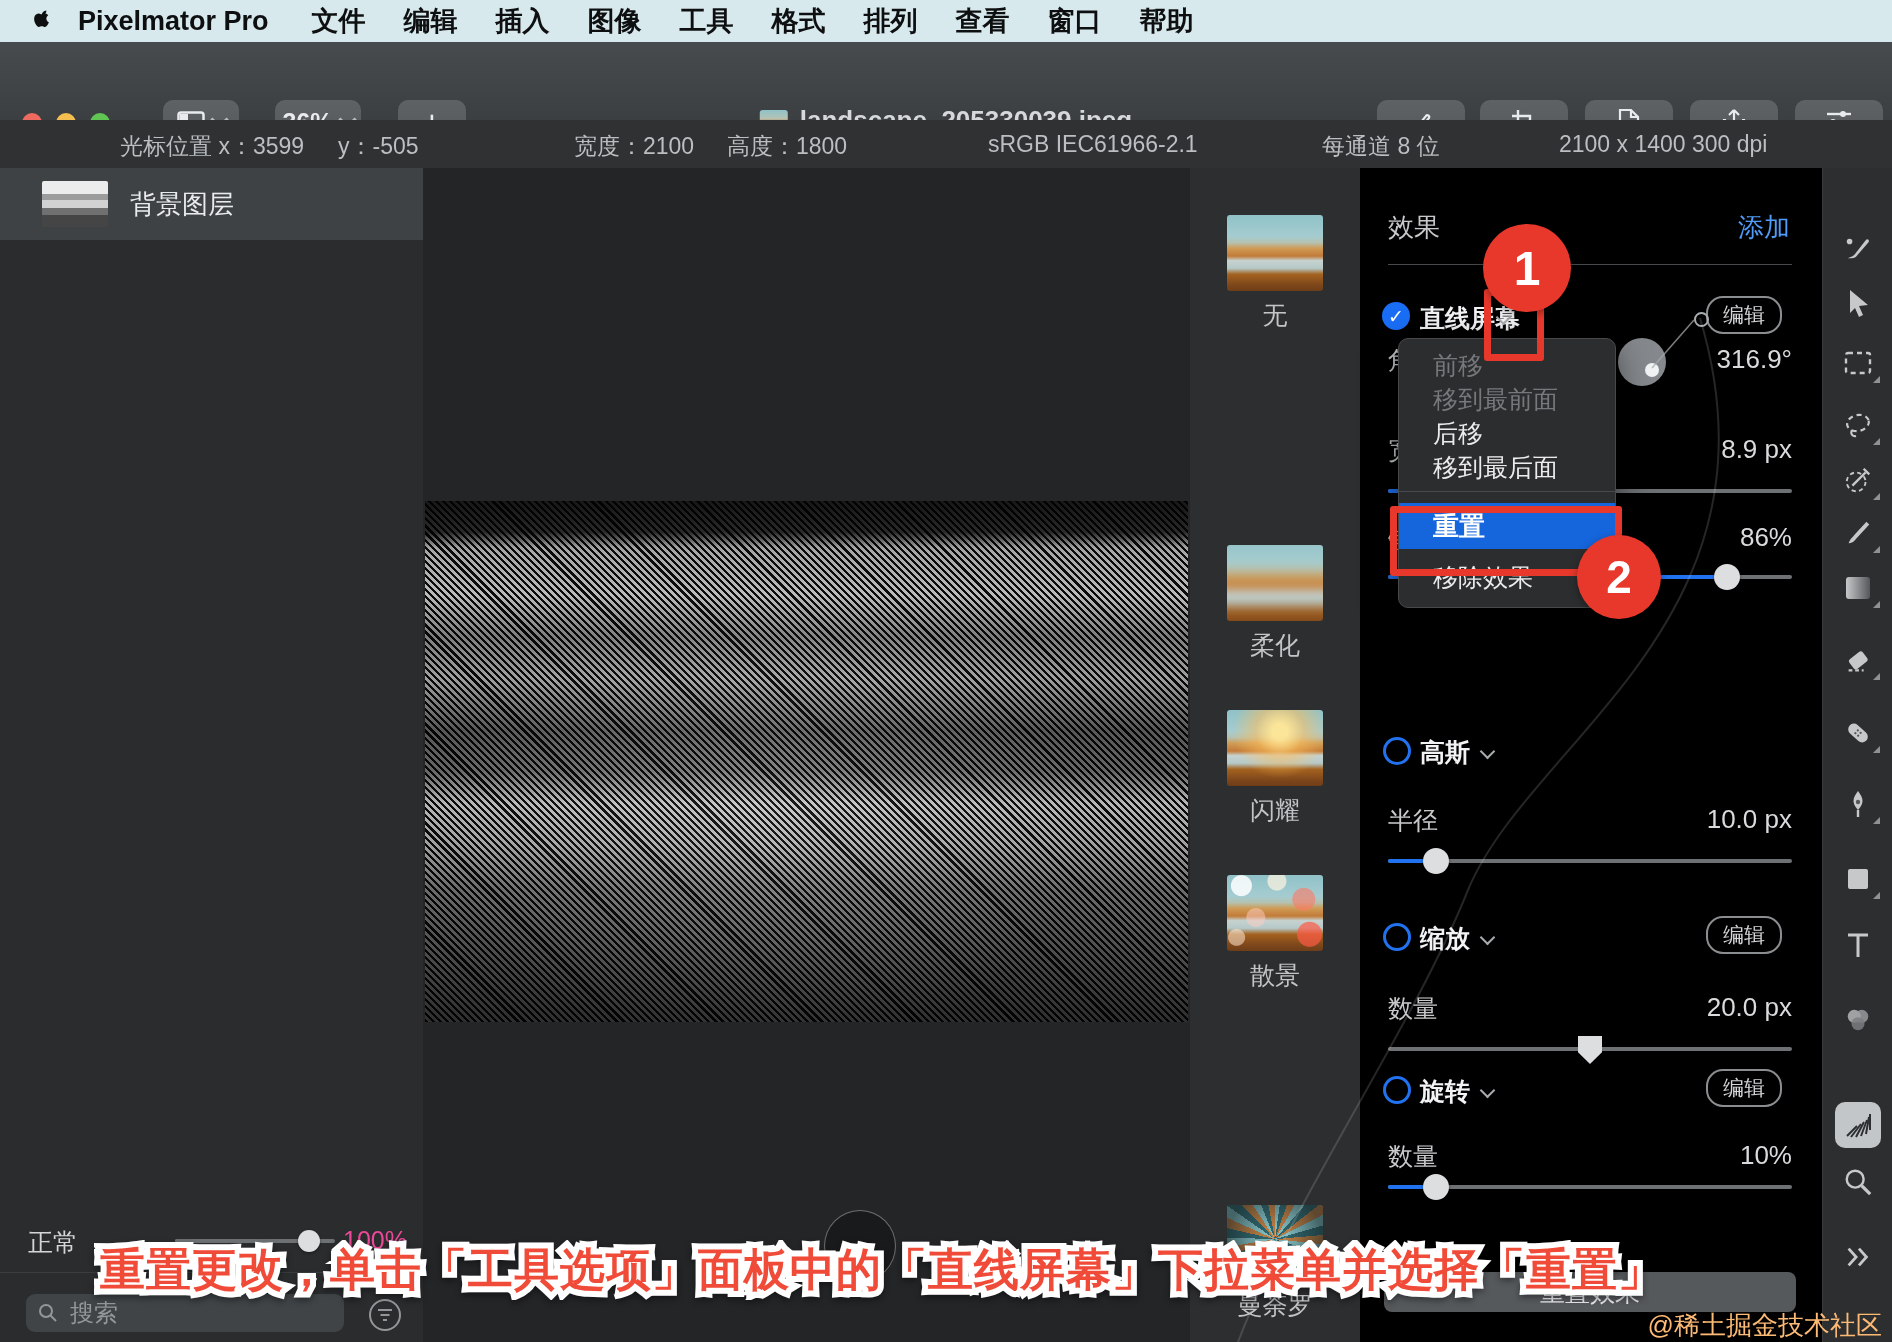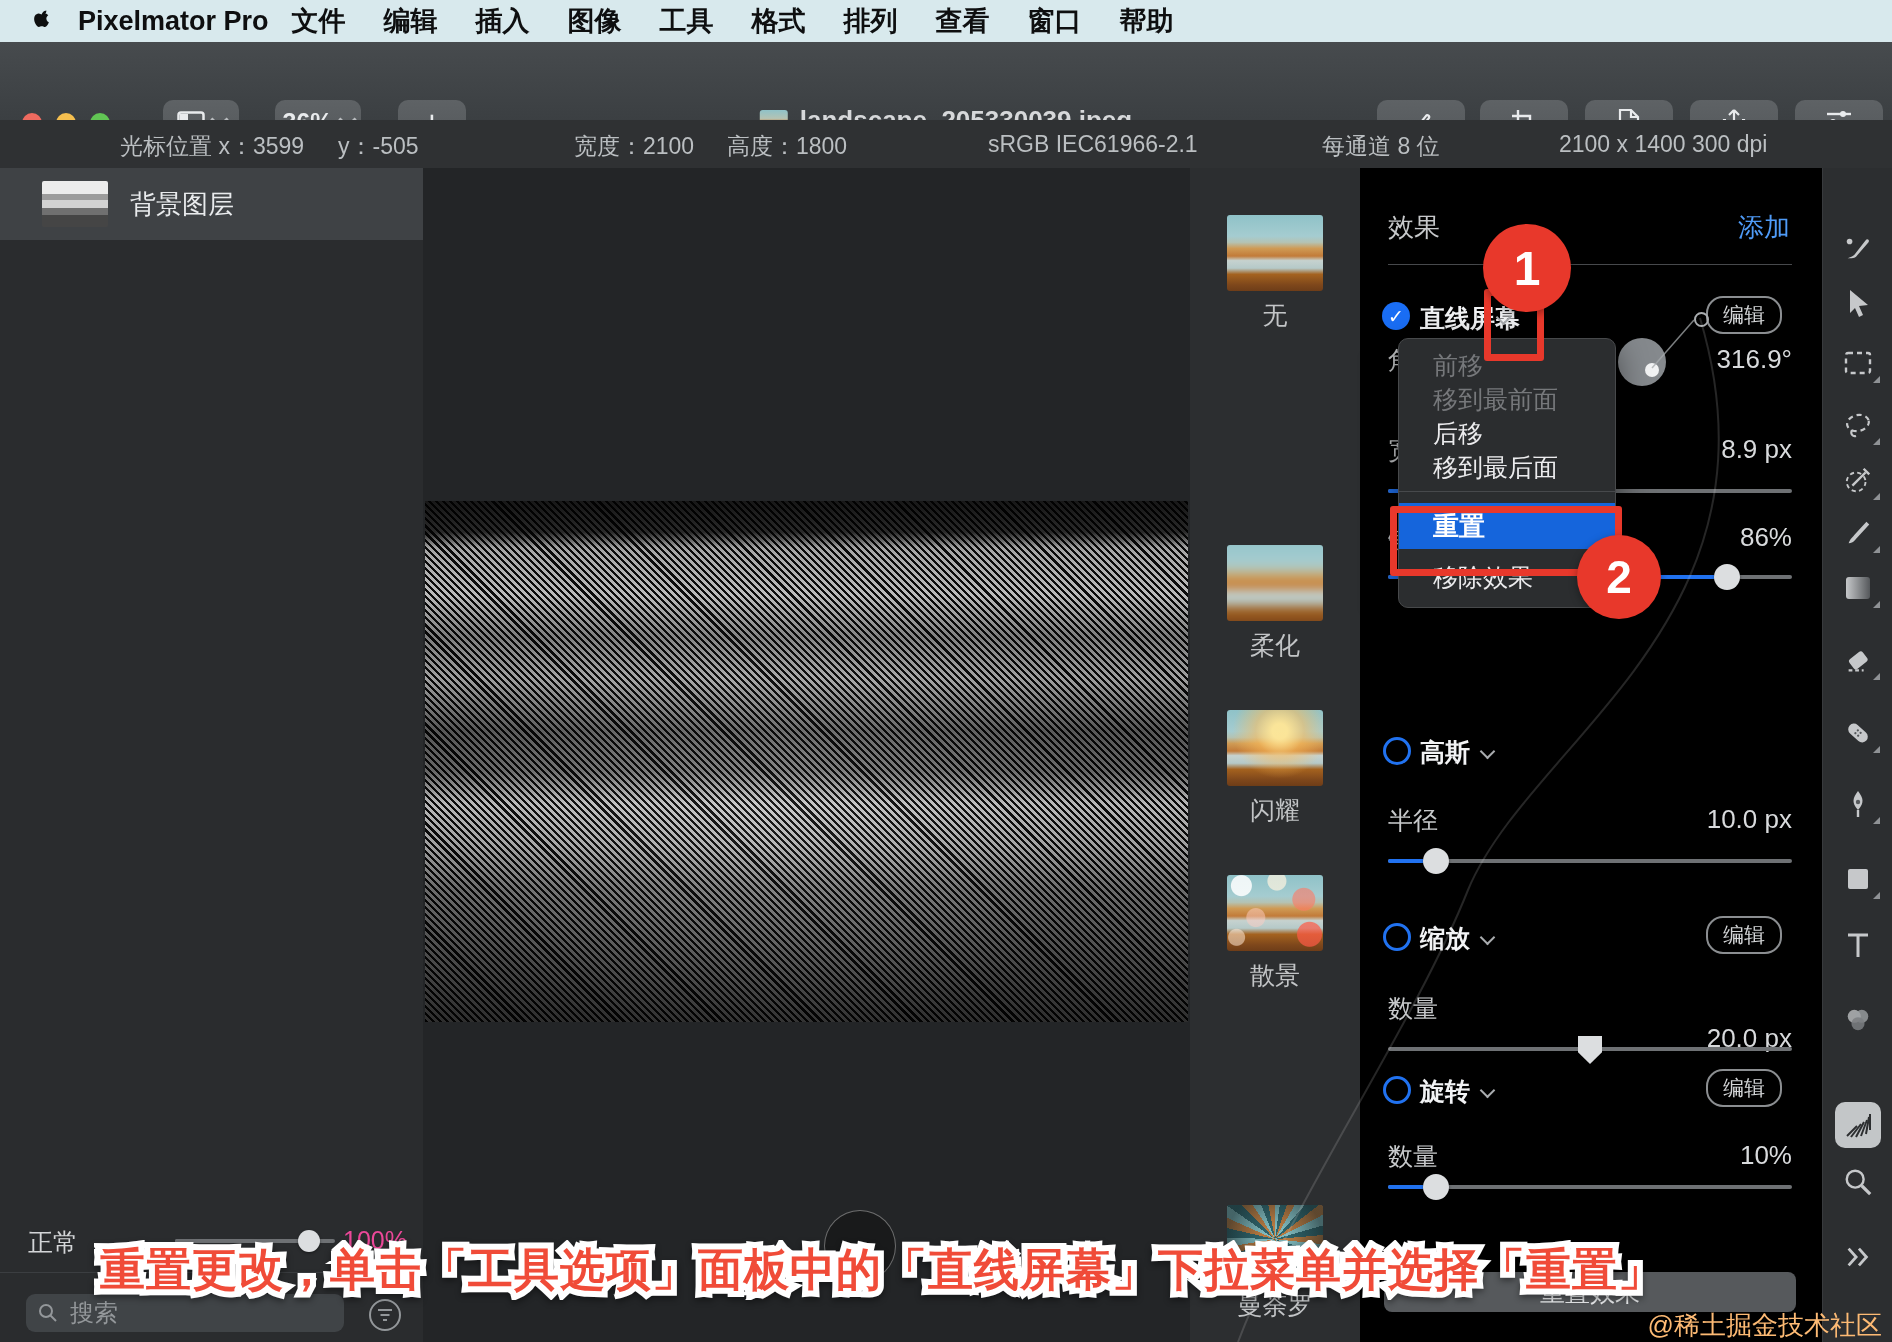--- a/index.html
+++ b/index.html
@@ -3,21 +3,21 @@
 <meta charset="utf-8">
 <style>
   html,body{margin:0;padding:0;background:#1d1f21;overflow:hidden;}
   #app{position:relative;width:1892px;height:1342px;font-family:"Liberation Sans","DejaVu Sans",sans-serif;
        -webkit-font-smoothing:antialiased;user-select:none;background:#242628;}
 
   
   .menubar{position:absolute;left:0;top:0;width:100%;height:42px;background:#d8e9ed;display:flex;
            align-items:center;gap:0;color:#0e0f10;font-size:27px;}
   .menubar .apple{margin-left:26px;margin-right:26px;display:flex;align-items:center;}
-  .mb-app{font-weight:bold;margin-right:4px;}
+  .mb-app{font-weight:bold;margin-right:24px;}
   .mb-item{padding:0 19px;font-weight:600;}
 
   
   .titlebar{position:absolute;left:0;top:42px;width:100%;height:78px;
             background:linear-gradient(#474b4e,#3b3f42);border-bottom:1px solid #232527;}
   .light{position:absolute;top:71px;width:20px;height:20px;border-radius:50%;}
   .tb-btn{position:absolute;top:58px;height:44px;background:linear-gradient(#5e6265,#54585b);
           border-radius:10px;display:flex;align-items:center;justify-content:center;color:#e9ebed;}
   .zoom-label{font-size:25px;color:#e9ebed;font-weight:600;}
   .chev{display:inline-block;width:10px;height:10px;border-right:3px solid #b9bcbf;
@@ -368,21 +368,21 @@
       <div class="knob" style="left:12%;"></div>
     </div>
 
     <div class="sec-row" style="top:752px;">
       <span class="ring"></span>
       <span class="sec-label">缩放</span>
       <i class="sec-chev" style="left:122px;"></i>
       <span class="pill">编辑</span>
     </div>
     <span class="p-label" style="top:824px;">数量</span>
-    <span class="p-value" style="top:824px;margin-top:31px;">20.0 px</span>
+    <span class="p-value" style="top:824px;">20.0 px</span>
     <div class="slider" style="top:868px;">
       <div class="track"></div>
       <div class="knob pointer" style="left:50%;"></div>
     </div>
 
     <div class="sec-row" style="top:905px;">
       <span class="ring"></span>
       <span class="sec-label">旋转</span>
       <i class="sec-chev" style="left:122px;"></i>
       <span class="pill">编辑</span>

